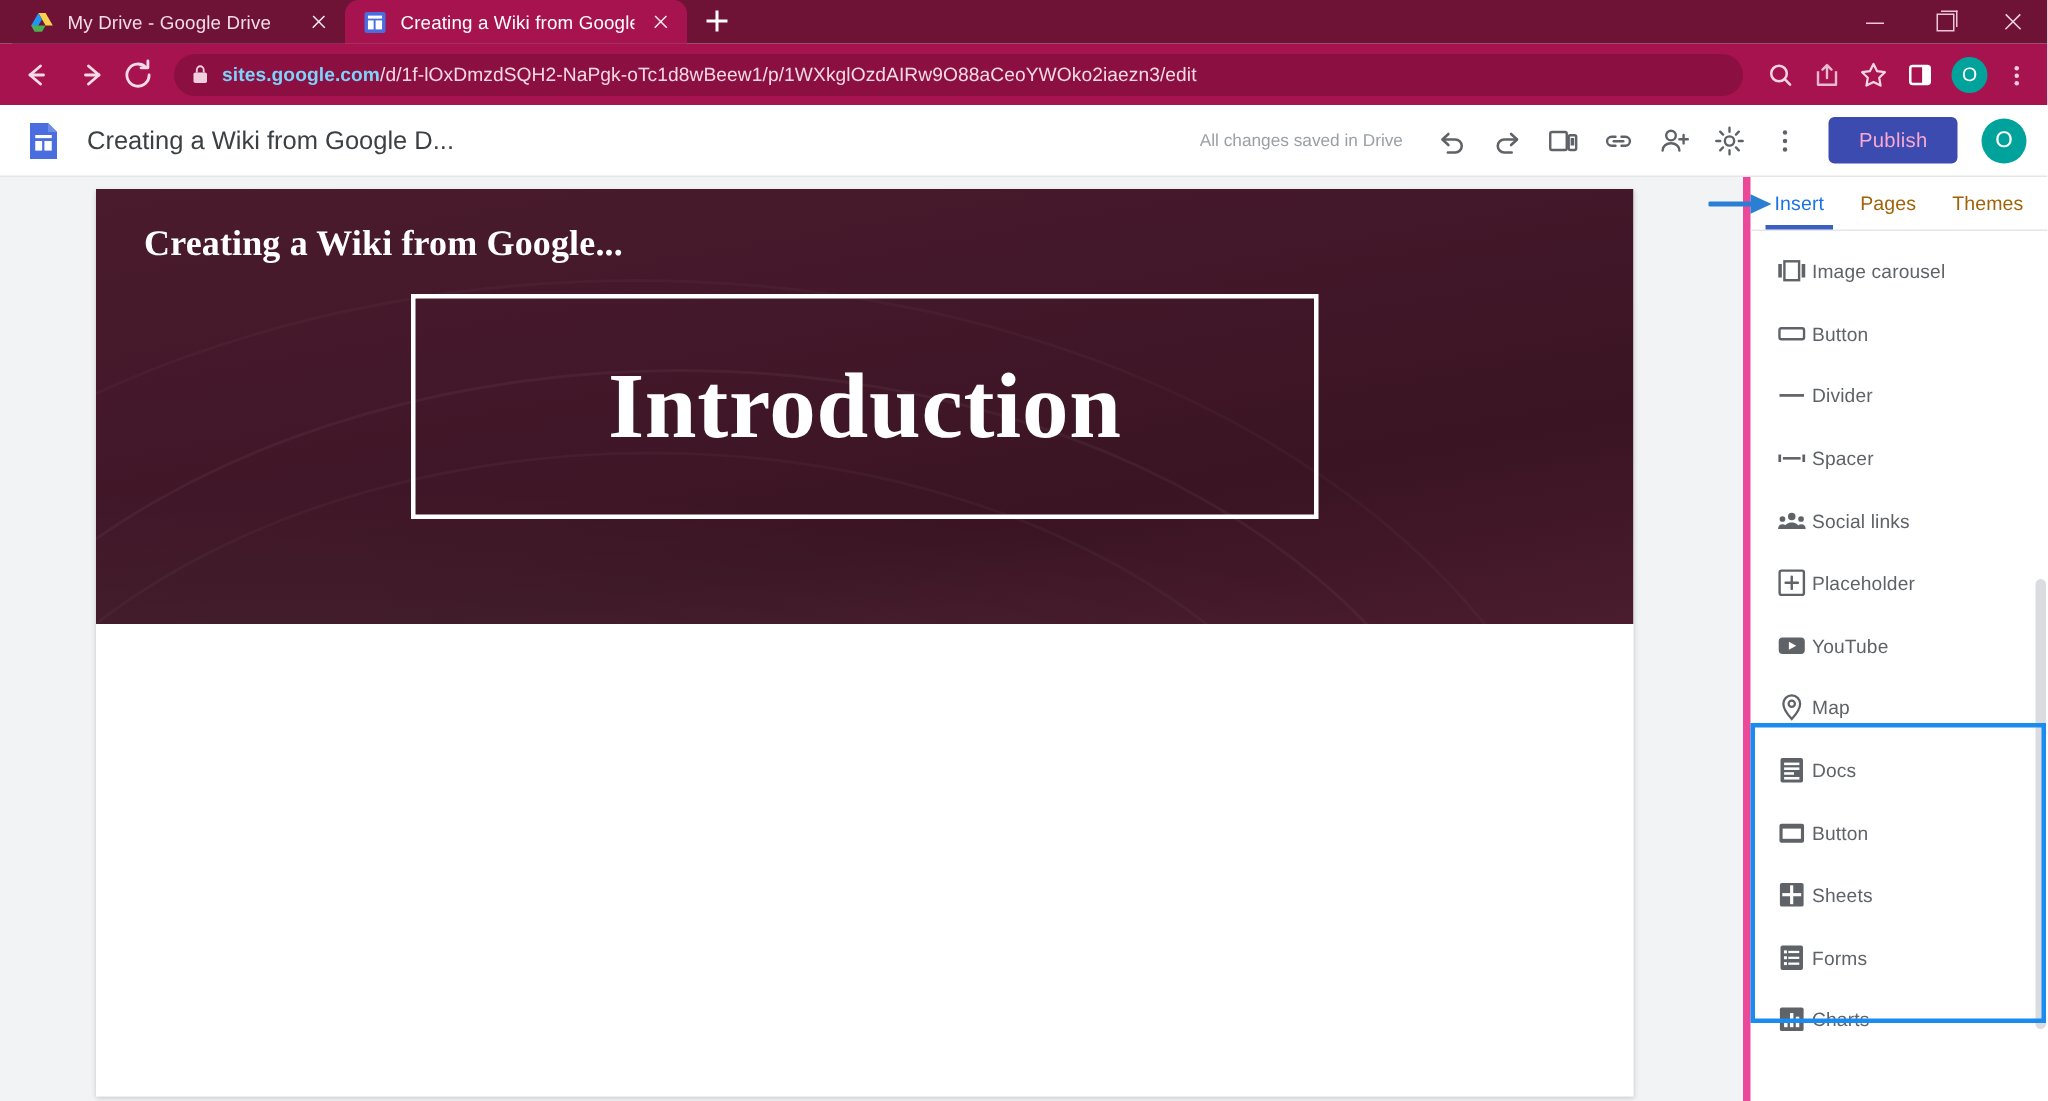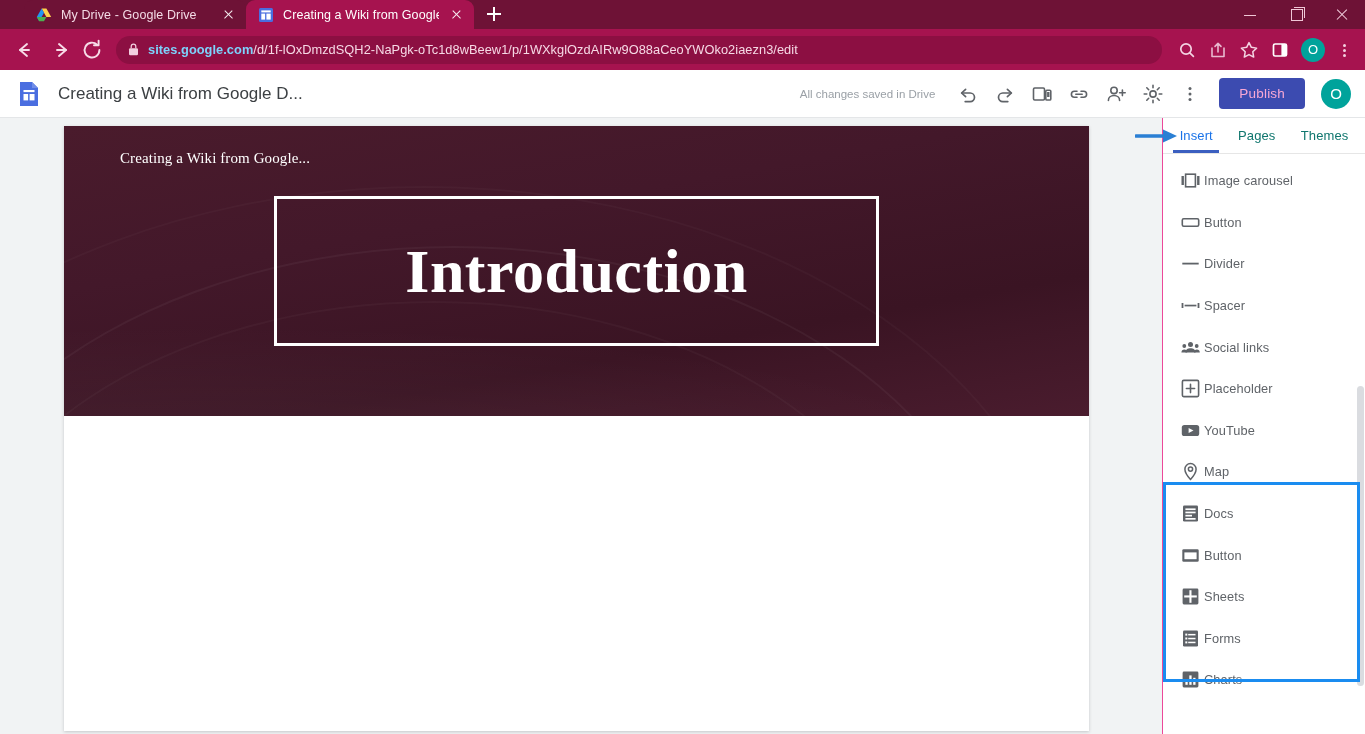--- a/index.html
+++ b/index.html
@@ -10,21 +10,21 @@
     background: #ffffff;
   }
 
   
   .browser { width: 1365px; height: 734px; position: relative; }
 
   
   .tabstrip {
     height: 29px; background: #6e1236;
     display: flex; align-items: flex-end; position: relative;
-    padding-left: 24px;
+    padding-left: 8px;
   }
   .tab {
     height: 29px; display: flex; align-items: center;
     border-radius: 9px 9px 0 0;
     padding: 0 10px 0 12px; gap: 9px;
     min-width: 0; position: relative;
   }
   .tab.inactive { width: 222px; background: #6e1236; }
   .tab.active { width: 228px; background: #a6134f; }
   .tab-favicon { width: 16px; height: 16px; flex: 0 0 16px; position: relative; }
@@ -167,52 +167,52 @@
     position: absolute; border-radius: 50%;
     border: 2px solid rgba(255,255,255,.045);
     pointer-events: none;
   }
   .sw1 { width: 1100px; height: 760px; left: -160px; top: 120px; }
   .sw2 { width: 980px; height: 660px; left: -120px; top: 175px;
          border-color: rgba(255,255,255,.03); }
   .sw3 { width: 1300px; height: 900px; left: -290px; top: 60px;
          border-color: rgba(255,255,255,.028); }
   .banner-title {
-    position: absolute; left: 56px; top: 24px;
+    position: absolute; left: 32px; top: 24px;
     font-family: "Liberation Serif", serif;
-    font-size: 15px; font-weight: 400; color: #ffffff;
+    font-size: 24px; font-weight: 700; color: #ffffff;
     letter-spacing: .1px; z-index: 3;
   }
   .title-box {
     position: absolute; left: 210px; top: 70px;
     width: 605px; height: 150px;
     border: 3px solid #ffffff; z-index: 3;
     display: flex; align-items: center; justify-content: center;
   }
   .title-box .heading {
     font-family: "Liberation Serif", serif;
     font-size: 62px; font-weight: 700; color: #ffffff;
     letter-spacing: .5px; line-height: 1;
   }
   .page-white { height: 315px; background: #ffffff; }
 
   
   .panel {
     width: 203px; flex: 0 0 203px; background: #ffffff;
-    border-left: 1px solid #ec4899; position: relative;
+    border-left: 5px solid #ec4899; position: relative;
     display: flex; flex-direction: column;
   }
   .panel-tabs {
     height: 36px; display: flex; align-items: stretch;
     border-bottom: 1px solid #e6e6e6; position: relative;
     padding: 0 4px;
   }
   .ptab {
     flex: 1 1 auto; display: flex; align-items: center;
-    justify-content: center; font-size: 13px; color: #0f766e;
+    justify-content: center; font-size: 13px; color: #a16207;
     position: relative; letter-spacing: .1px;
   }
   .ptab.active { color: #1a73e8; font-weight: 500; }
   .ptab.active::after {
     content: ""; position: absolute; left: 6px; right: 6px; bottom: 0;
     height: 3px; background: #3b5fc0;
   }
   .panel-list {
     flex: 1 1 auto; overflow: hidden; position: relative;
     padding-top: 6px;

